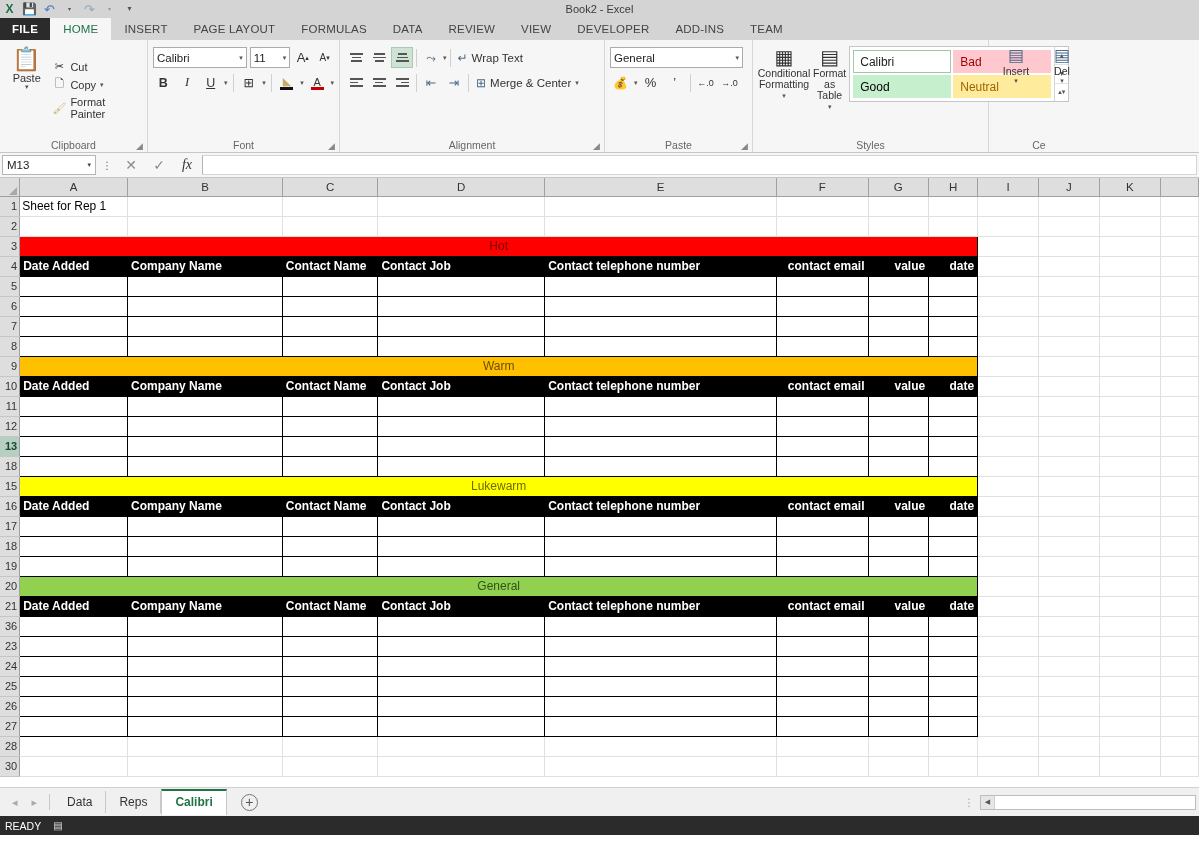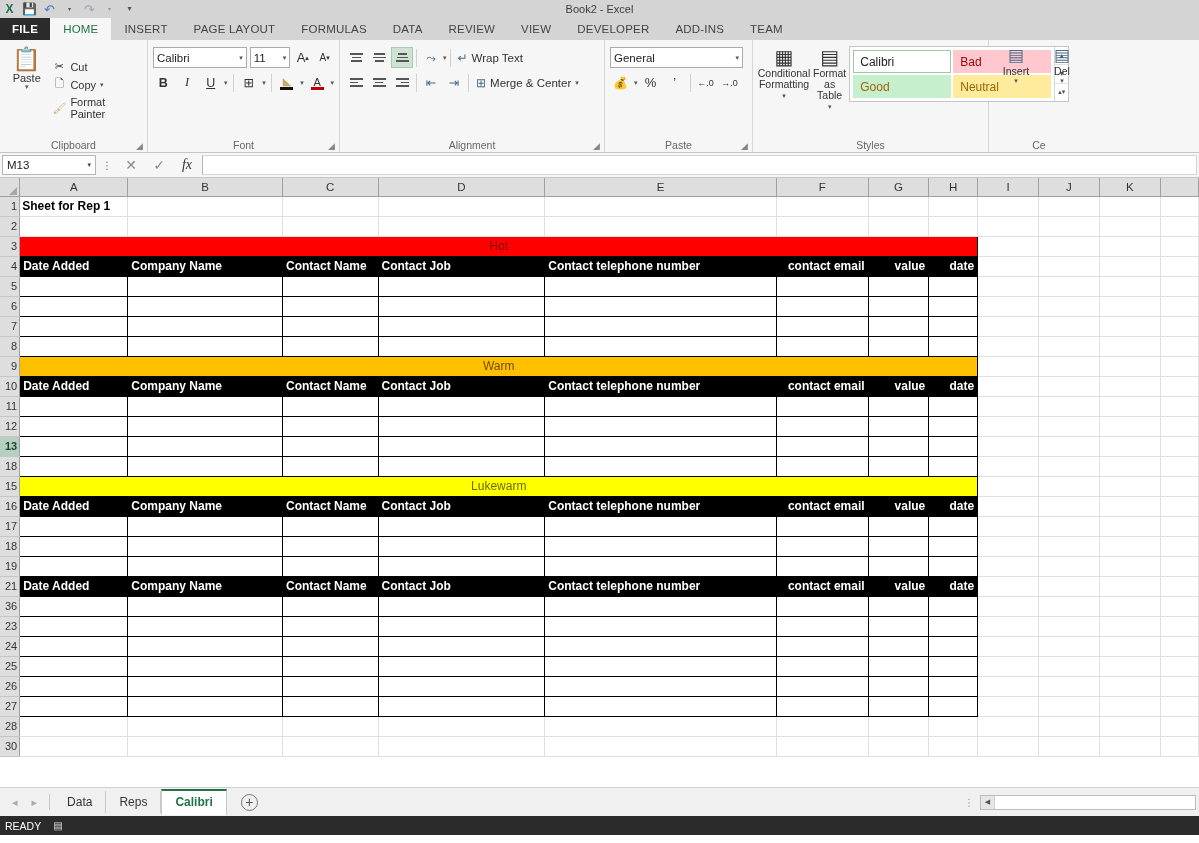--- a/index.html
+++ b/index.html
@@ -123,21 +123,21 @@
   .style-big-ico { font-size: 20px; line-height: 22px; }
   .gallery { display: flex; border: 1px solid #c6c6c6; background: #fff; }
   .gallery-grid { display: grid; grid-template-columns: 100px 100px;
                   grid-template-rows: 25px 25px; gap: 0; padding: 2px; }
   .cellstyle {
     display: flex; align-items: center; padding-left: 6px; font-size: 12px;
     border: 1px solid transparent; margin: 1px;
   }
   .cs-normal { background: #fff; color: #222; border-color: #9ec8a8; }
   .cs-bad { background: #ffc7ce; color: #9c0006; }
-  .cs-good { background: #c6efce; color: #a16207; }
+  .cs-good { background: #c6efce; color: #000000; }
   .cs-neutral { background: #ffeb9c; color: #9c6500; }
   .gal-scroll { width: 14px; display: flex; flex-direction: column;
                 border-left: 1px solid #d6d6d6; }
   .gal-sb { flex: 1; display: flex; align-items: center; justify-content: center;
             font-size: 7px; color: #555; border-bottom: 1px solid #e2e2e2; }
 
   
   .g-cells { width: 100px; }
   .cells-body { display: flex; gap: 2px; padding-top: 3px; }
   .cell-btn { width: 44px; display: flex; flex-direction: column; align-items: center;
@@ -531,21 +531,21 @@
           <th class="colhead" style="width: 50px;">H</th>
           <th class="colhead" style="width: 64px;">I</th>
           <th class="colhead" style="width: 64px;">J</th>
           <th class="colhead" style="width: 64px;">K</th>
           <th class="colhead" style="width: 40px;"></th>
         </tr>
       </thead>
       <tbody>
         <tr>
           <td class="rowhead">1</td>
-          <td class="cell" style="width: 109px; font-weight: bold;">Sheet for Rep 1</td>
+          <td class="cell" style="width: 109px;">Sheet for Rep 1</td>
           <td class="cell" style="width: 158px;"></td>
           <td class="cell" style="width: 96px;"></td>
           <td class="cell" style="width: 172px;"></td>
           <td class="cell" style="width: 236px;"></td>
           <td class="cell" style="width: 92px;"></td>
           <td class="cell" style="width: 62px;"></td>
           <td class="cell" style="width: 50px;"></td>
           <td class="cell" style="width: 64px;"></td>
           <td class="cell" style="width: 64px;"></td>
           <td class="cell" style="width: 64px;"></td>
@@ -788,20 +788,28 @@
         <tr>
           <td class="rowhead">19</td>
           <td class="data" style="width: 109px;"></td>
           <td class="data" style="width: 158px;"></td>
           <td class="data" style="width: 96px;"></td>
           <td class="data" style="width: 172px;"></td>
           <td class="data" style="width: 236px;"></td>
           <td class="data" style="width: 92px;"></td>
           <td class="data" style="width: 62px;"></td>
           <td class="data" style="width: 50px;"></td>
+          <td class="cell" style="width: 64px;"></td>
+          <td class="cell" style="width: 64px;"></td>
+          <td class="cell" style="width: 64px;"></td>
+          <td class="cell" style="width: 40px;"></td>
+        </tr>
+        <tr>
+          <td class="rowhead">20</td>
+          <td class="band band-gen" colspan="8">General</td>
           <td class="cell" style="width: 64px;"></td>
           <td class="cell" style="width: 64px;"></td>
           <td class="cell" style="width: 64px;"></td>
           <td class="cell" style="width: 40px;"></td>
         </tr>
         <tr>
           <td class="rowhead">21</td>
           <td class="hdr" style="width: 109px;">Date Added</td>
           <td class="hdr" style="width: 158px;">Company Name</td>
           <td class="hdr" style="width: 96px;">Contact Name</td>

